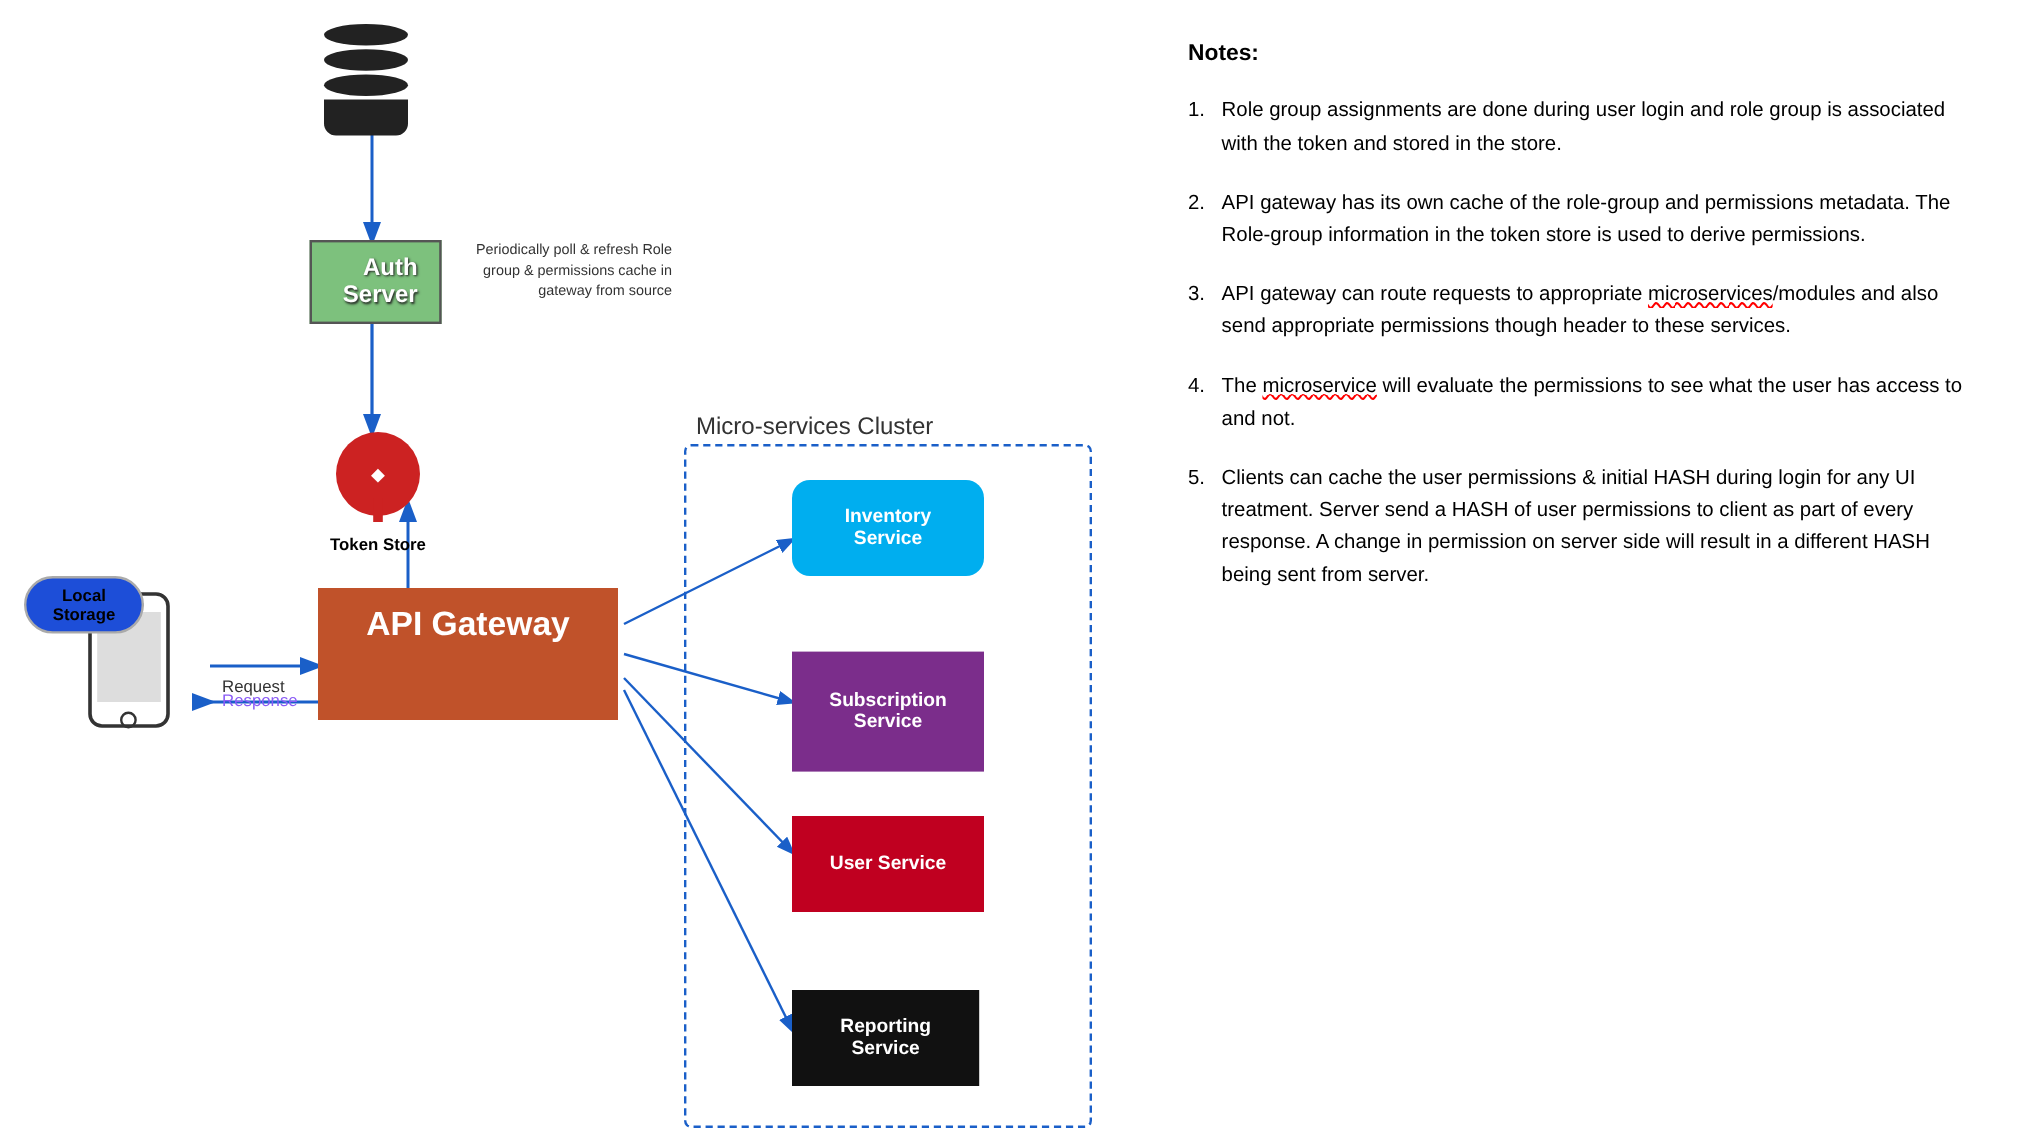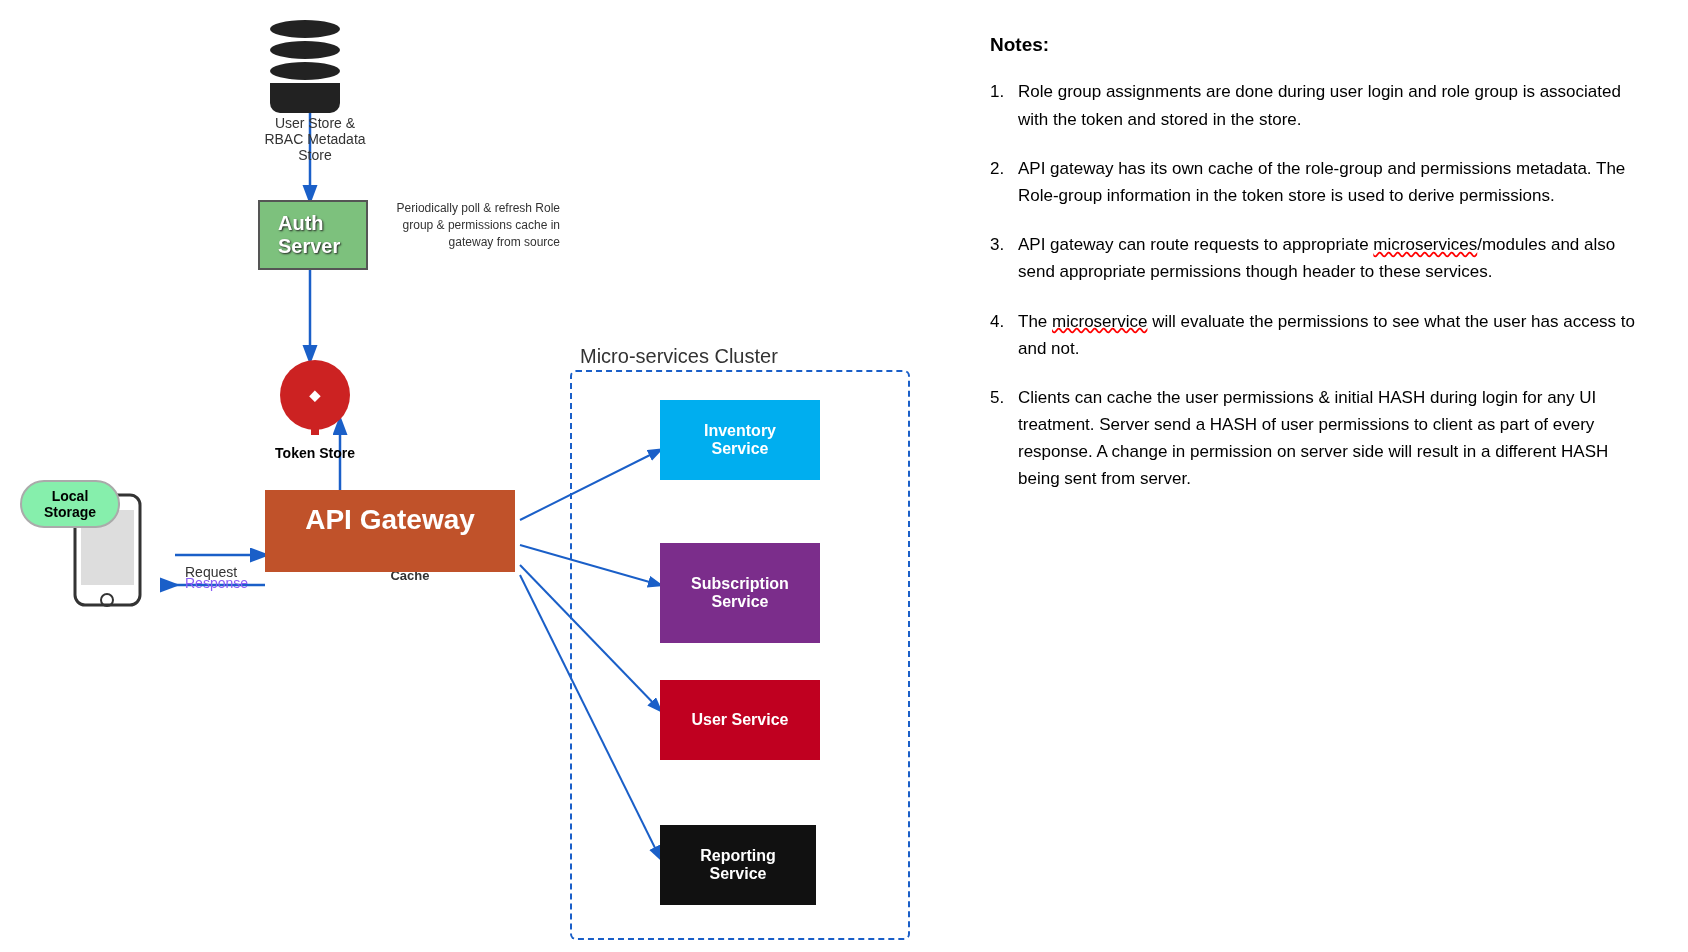--- a/index.html
+++ b/index.html
@@ -72,21 +72,21 @@
       text-align: center;
       font-size: 14px;
       color: #333;
     }
 
     .auth-server-box {
       position: absolute;
       background: #90EE90;
       border: 2px solid #666;
       padding: 10px 18px;
-      text-align: left;
+      text-align: right;
       font-size: 18px;
       font-weight: bold;
       color: #fff;
       text-shadow: 1px 1px 2px #333;
     }
 
     .token-store-icon {
       position: absolute;
       text-align: center;
     }
@@ -135,21 +135,21 @@
     .subscription-box { background: #7b2d8b; }
     .user-box { background: #c00020; }
     .reporting-box { background: #111; }
 
     .mobile-device {
       position: absolute;
     }
 
     .local-storage-box {
       position: absolute;
-      background: #86efac;
+      background: #1d4ed8;
       border: 2px solid #aaa;
       border-radius: 30px;
       padding: 6px 10px;
       text-align: center;
       font-size: 13px;
       font-weight: bold;
     }
 
     
     .arrows-svg {
@@ -260,25 +260,20 @@
 
   <div class="db-icon" style="left:270px; top:20px;">
     <div class="db-stack">
       <div class="db-disk" style="margin-bottom:3px;"></div>
       <div class="db-disk" style="margin-bottom:3px;"></div>
       <div class="db-disk" style="margin-bottom:3px;"></div>
       <div class="db-body"></div>
     </div>
   </div>
 
-  <div class="user-store-label" style="left:240px; top:115px; width:150px;">
-    <span style="white-space:pre-line; font-size:14px;">User Store &amp;
-RBAC Metadata
-Store</span>
-  </div>
 
   <div class="poll-label" style="left:340px; top:200px; width:220px;">
     <span style="white-space:pre-line;">Periodically poll &amp; refresh Role
 group &amp; permissions cache  in
 gateway from source</span>
   </div>
 
   <div class="auth-server-box" style="left:258px; top:200px; width:110px; height:70px; background:#7dc17d; border:2px solid #555;">
     <span style="font-size:20px; font-weight:bold; color:#fff; text-shadow:1px 1px 2px #222;">Auth<br>Server</span>
   </div>
@@ -301,21 +296,21 @@
   <div class="local-cache-icon" style="left:380px; top:490px;">
     <div class="cylinder">
       <div class="cyl-top"></div>
       <div class="cyl-body"></div>
       <div class="cyl-bottom"></div>
     </div>
     <div style="text-align: center; font-size: 13px; font-weight: bold; margin-top: 3px; color: rgb(51, 51, 51); white-space: pre-line;">Local
 Cache</div>
   </div>
 
-  <div class="api-gateway-box" style="left:265px; top:490px; width:250px; height:82px;">
+  <div class="api-gateway-box" style="left:265px; top:490px; width:250px; height:110px;">
     <span style="font-size:28px; font-weight:bold; color:#fff;">API Gateway</span>
   </div>
 
   <div class="mobile-device" style="left:65px; top:490px;">
     <svg width="85" height="130" viewBox="0 0 85 130">
 
       <rect x="10" y="5" width="65" height="110" rx="10" ry="10" fill="#fff" stroke="#333" stroke-width="3"></rect>
 
       <rect x="16" y="20" width="53" height="75" fill="#ddd"></rect>
 
@@ -336,21 +331,21 @@
     <span style="white-space:pre-line; font-size:14px; font-weight:bold;">Local
 Storage</span>
   </div>
 
   <div class="microservices-cluster" style="left:570px; top:370px; width:340px; height:570px;"></div>
 
   <div class="cluster-label" style="left:580px; top:345px;">
     <span>Micro-services Cluster</span>
   </div>
 
-  <div class="service-box inventory-box" style="left:660px; top:400px; width:160px; height:80px;">
+  <div class="service-box inventory-box" style="left:660px; top:400px; width:160px; height:80px;border-radius:15px;">
     <span>Inventory<br>Service</span>
   </div>
 
   <div class="service-box subscription-box" style="left:660px; top:543px; width:160px; height:100px;align-items:center;">
     <span>Subscription<br>Service</span>
   </div>
 
   <div class="service-box user-box" style="left:660px; top:680px; width:160px; height:80px;">
     <span>User Service</span>
   </div>

